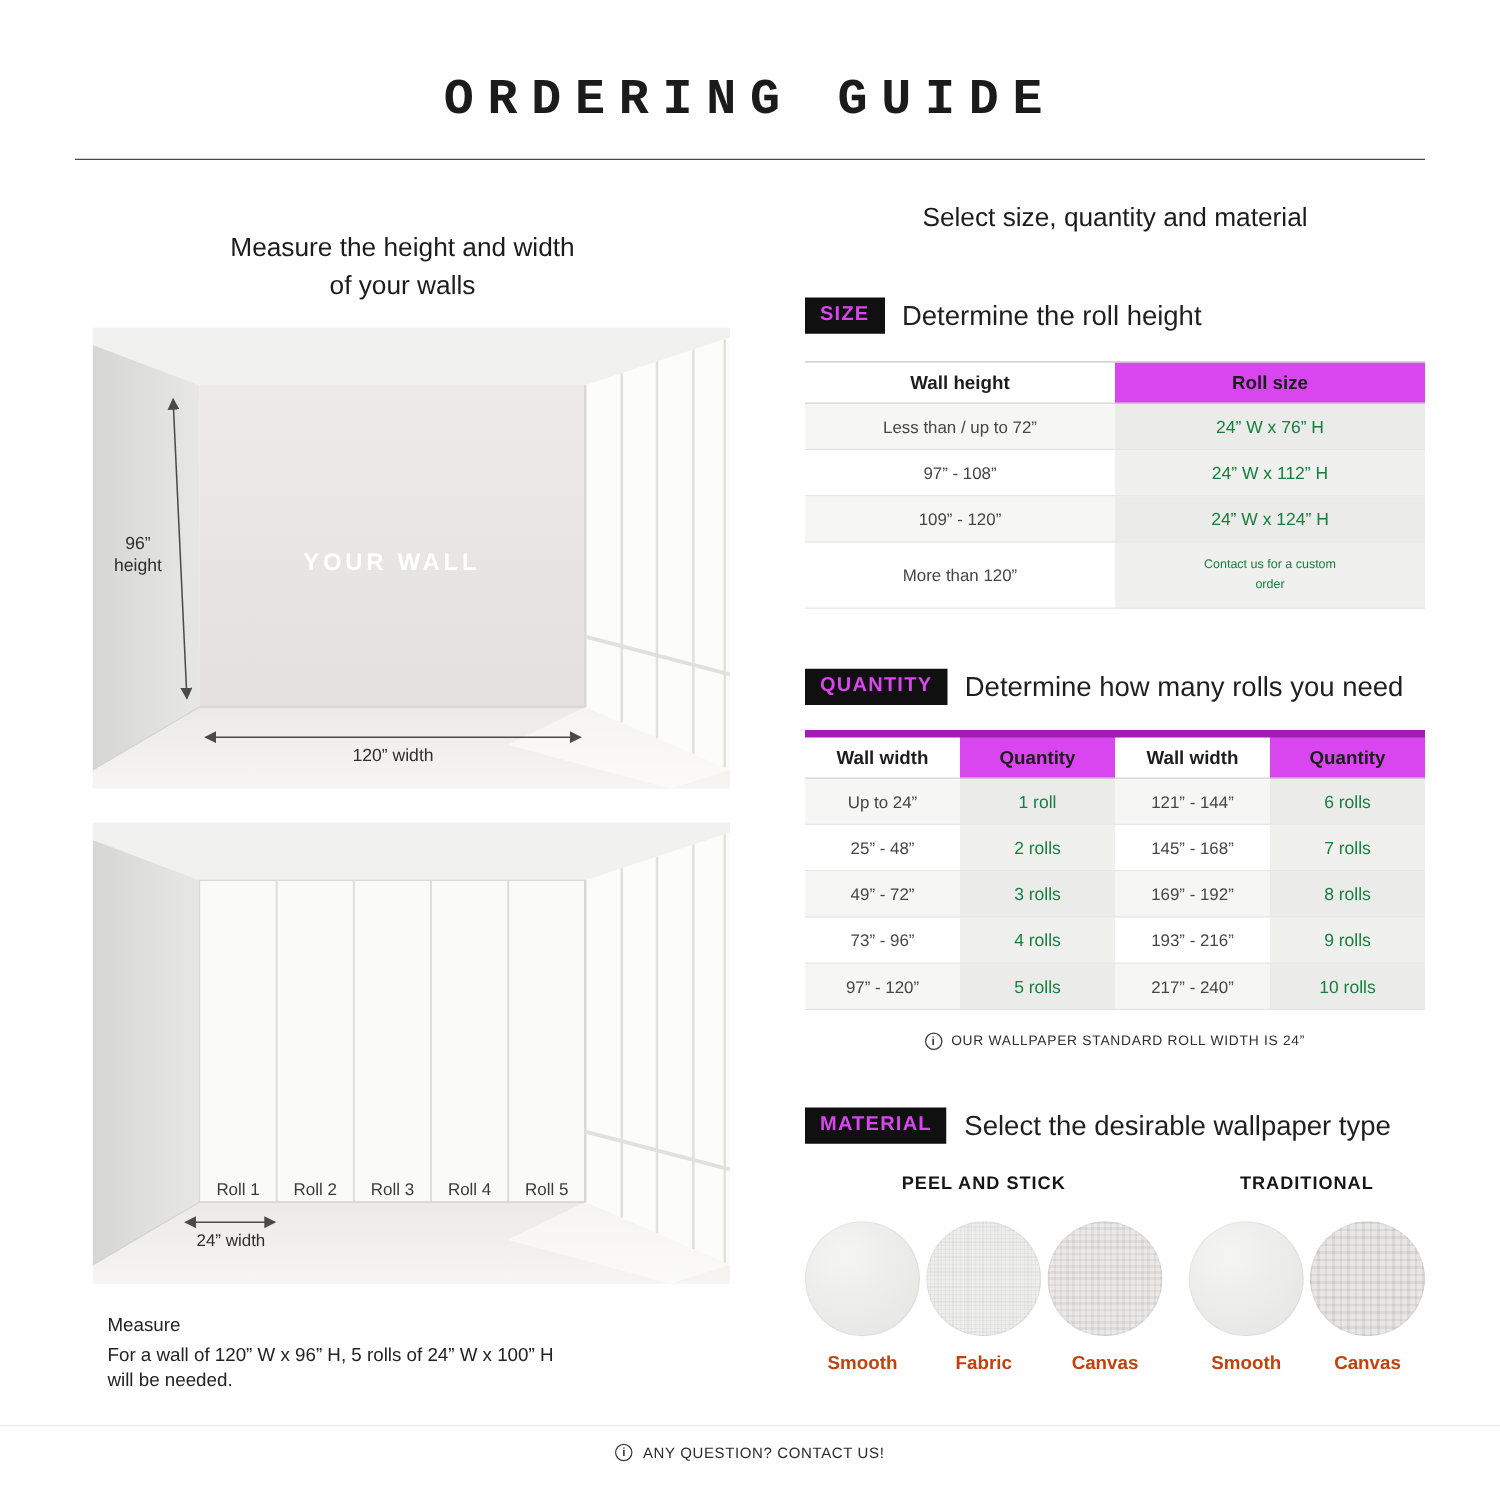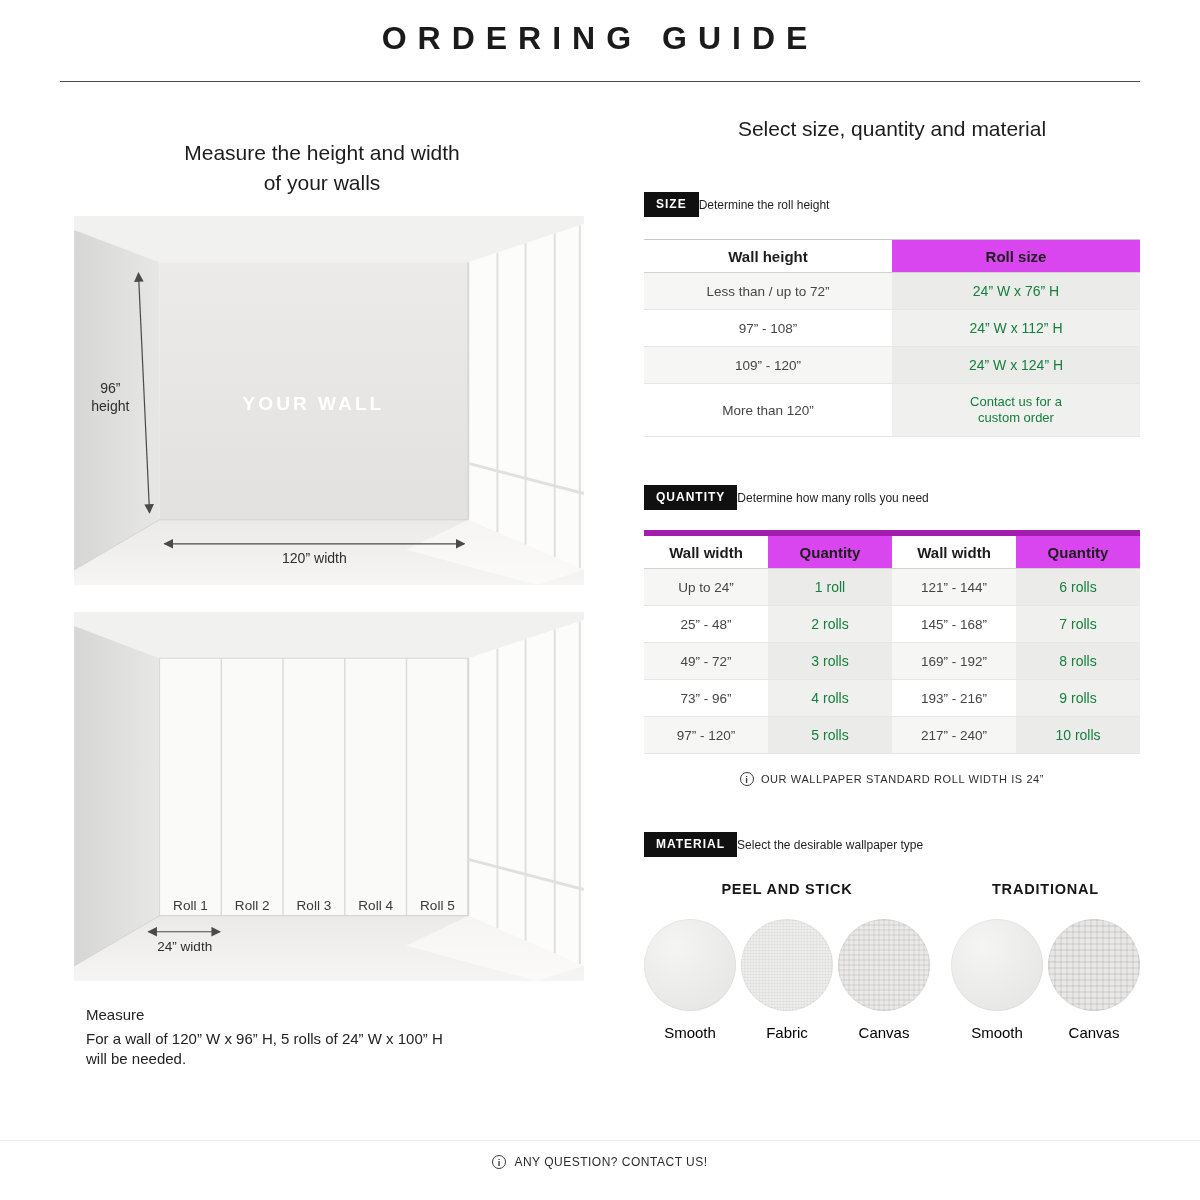--- a/index.html
+++ b/index.html
@@ -5,26 +5,27 @@
   * { margin: 0; padding: 0; box-sizing: border-box; }
   html, body { width: 1200px; height: 1200px; }
   body {
     position: relative;
     background: #ffffff;
     font-family: "Liberation Sans", sans-serif;
     color: #1d1d1d;
     overflow: hidden;
   }
   .page-title {
-    padding-top: 20px;
+    padding-top: 58px;
     text-align: center;
-    font-size: 32px;
+    font-size: 40px;
     font-weight: 600;
     letter-spacing: 11px;
     color: #1b1b1b;
+    font-family: Liberation Mono, monospace;
   }
   .title-divider { height: 1px; background: #4a4a4a; margin: 24px 60px 0; }
 
   .columns { display: flex; padding: 0 60px; gap: 60px; }
   .col { width: 510px; padding-left: 14px; }
 
   .col-heading {
     text-align: center;
     font-size: 21px;
     font-weight: 500;
@@ -46,48 +47,48 @@
   .example { margin-top: 24px; padding-left: 12px; font-size: 15px; line-height: 20px; color: #232323; }
   .example .ex-title { margin-bottom: 4px; }
 
   .section-header { display: flex; align-items: center; }
   .section-header.size-h { margin-top: 48px; }
   .section-header.qty-h { margin-top: 48px; }
   .section-header.mat-h { margin-top: 46px; }
   .badge {
     display: inline-block;
     background: #101010;
-    color: #ffffff;
-    font-size: 12px;
+    color: #d946ef;
+    font-size: 16px;
     font-weight: 700;
     letter-spacing: 1px;
     padding: 5px 12px 6px;
   }
-  .section-subtitle { font-size: 12px; color: #1f1f1f; }
+  .section-subtitle { font-size: 22px; color: #1f1f1f; margin-left: 14px; }
 
   table { width: 100%; border-collapse: collapse; table-layout: fixed; }
   .size-table { margin-top: 22px; border-top: 1px solid #c6c6c4; }
   .qty-table  { margin-top: 20px; border-top: 6px solid #a21caf; }
   th {
     font-size: 15px; font-weight: 700; color: #1d1d1d;
     padding: 8px 2px 7px; text-align: center;
     border-bottom: 1px solid #d2d2d0;
   }
   td {
     text-align: center; padding: 10px 4px;
     font-size: 13.5px; color: #454545;
     border-bottom: 1px solid #e6e6e4;
   }
   .col-roll, .col-qty { background: #f0f0ee; }
   th.col-roll, th.col-qty { background: #d946ef; }
   td.col-roll, td.col-qty { font-size: 14px; color: #15803d; }
   tbody tr:nth-child(odd) td.col-wall { background: #f6f6f4; }
   tbody tr:nth-child(odd) td.col-roll,
   tbody tr:nth-child(odd) td.col-qty { background: #ebebea; }
-  .wrap-small { display: inline-block; max-width: 130px; font-size: 13px; line-height: 16px; }
+  .wrap-small { display: inline-block; max-width: 130px; font-size: 10px; line-height: 16px; }
 
   .table-note {
     margin-top: 18px; text-align: center;
     font-size: 11px; letter-spacing: 0.6px; color: #2e2e2e;
     display: flex; align-items: center; justify-content: center; gap: 7px;
   }
   .info-icon {
     display: inline-flex; width: 14px; height: 14px;
     border: 1px solid #3a3a3a; border-radius: 50%;
     align-items: center; justify-content: center;
@@ -121,21 +122,21 @@
       repeating-linear-gradient(0deg, rgba(0,0,0,0.05) 0 2px, transparent 2px 5px),
       repeating-linear-gradient(90deg, rgba(0,0,0,0.045) 0 2px, transparent 2px 5px),
       #eae9e7;
   }
   .tex-canvas-coarse {
     background:
       repeating-linear-gradient(0deg, rgba(0,0,0,0.06) 0 2px, transparent 2px 6px),
       repeating-linear-gradient(90deg, rgba(0,0,0,0.055) 0 2px, transparent 2px 6px),
       #e8e7e5;
   }
-  .swatch-label { margin-top: 13px; font-size: 15px; font-weight: 400; color: #000000; }
+  .swatch-label { margin-top: 13px; font-size: 15px; font-weight: 700; color: #c2410c; }
 
   .footer {
     position: absolute; left: 0; right: 0; top: 1140px;
     border-top: 1px solid #ececea;
     padding-top: 14px;
     display: flex; align-items: center; justify-content: center; gap: 8px;
     font-size: 12px; letter-spacing: 0.5px; color: #2b2b2b;
   }
 </style>
 </head>

